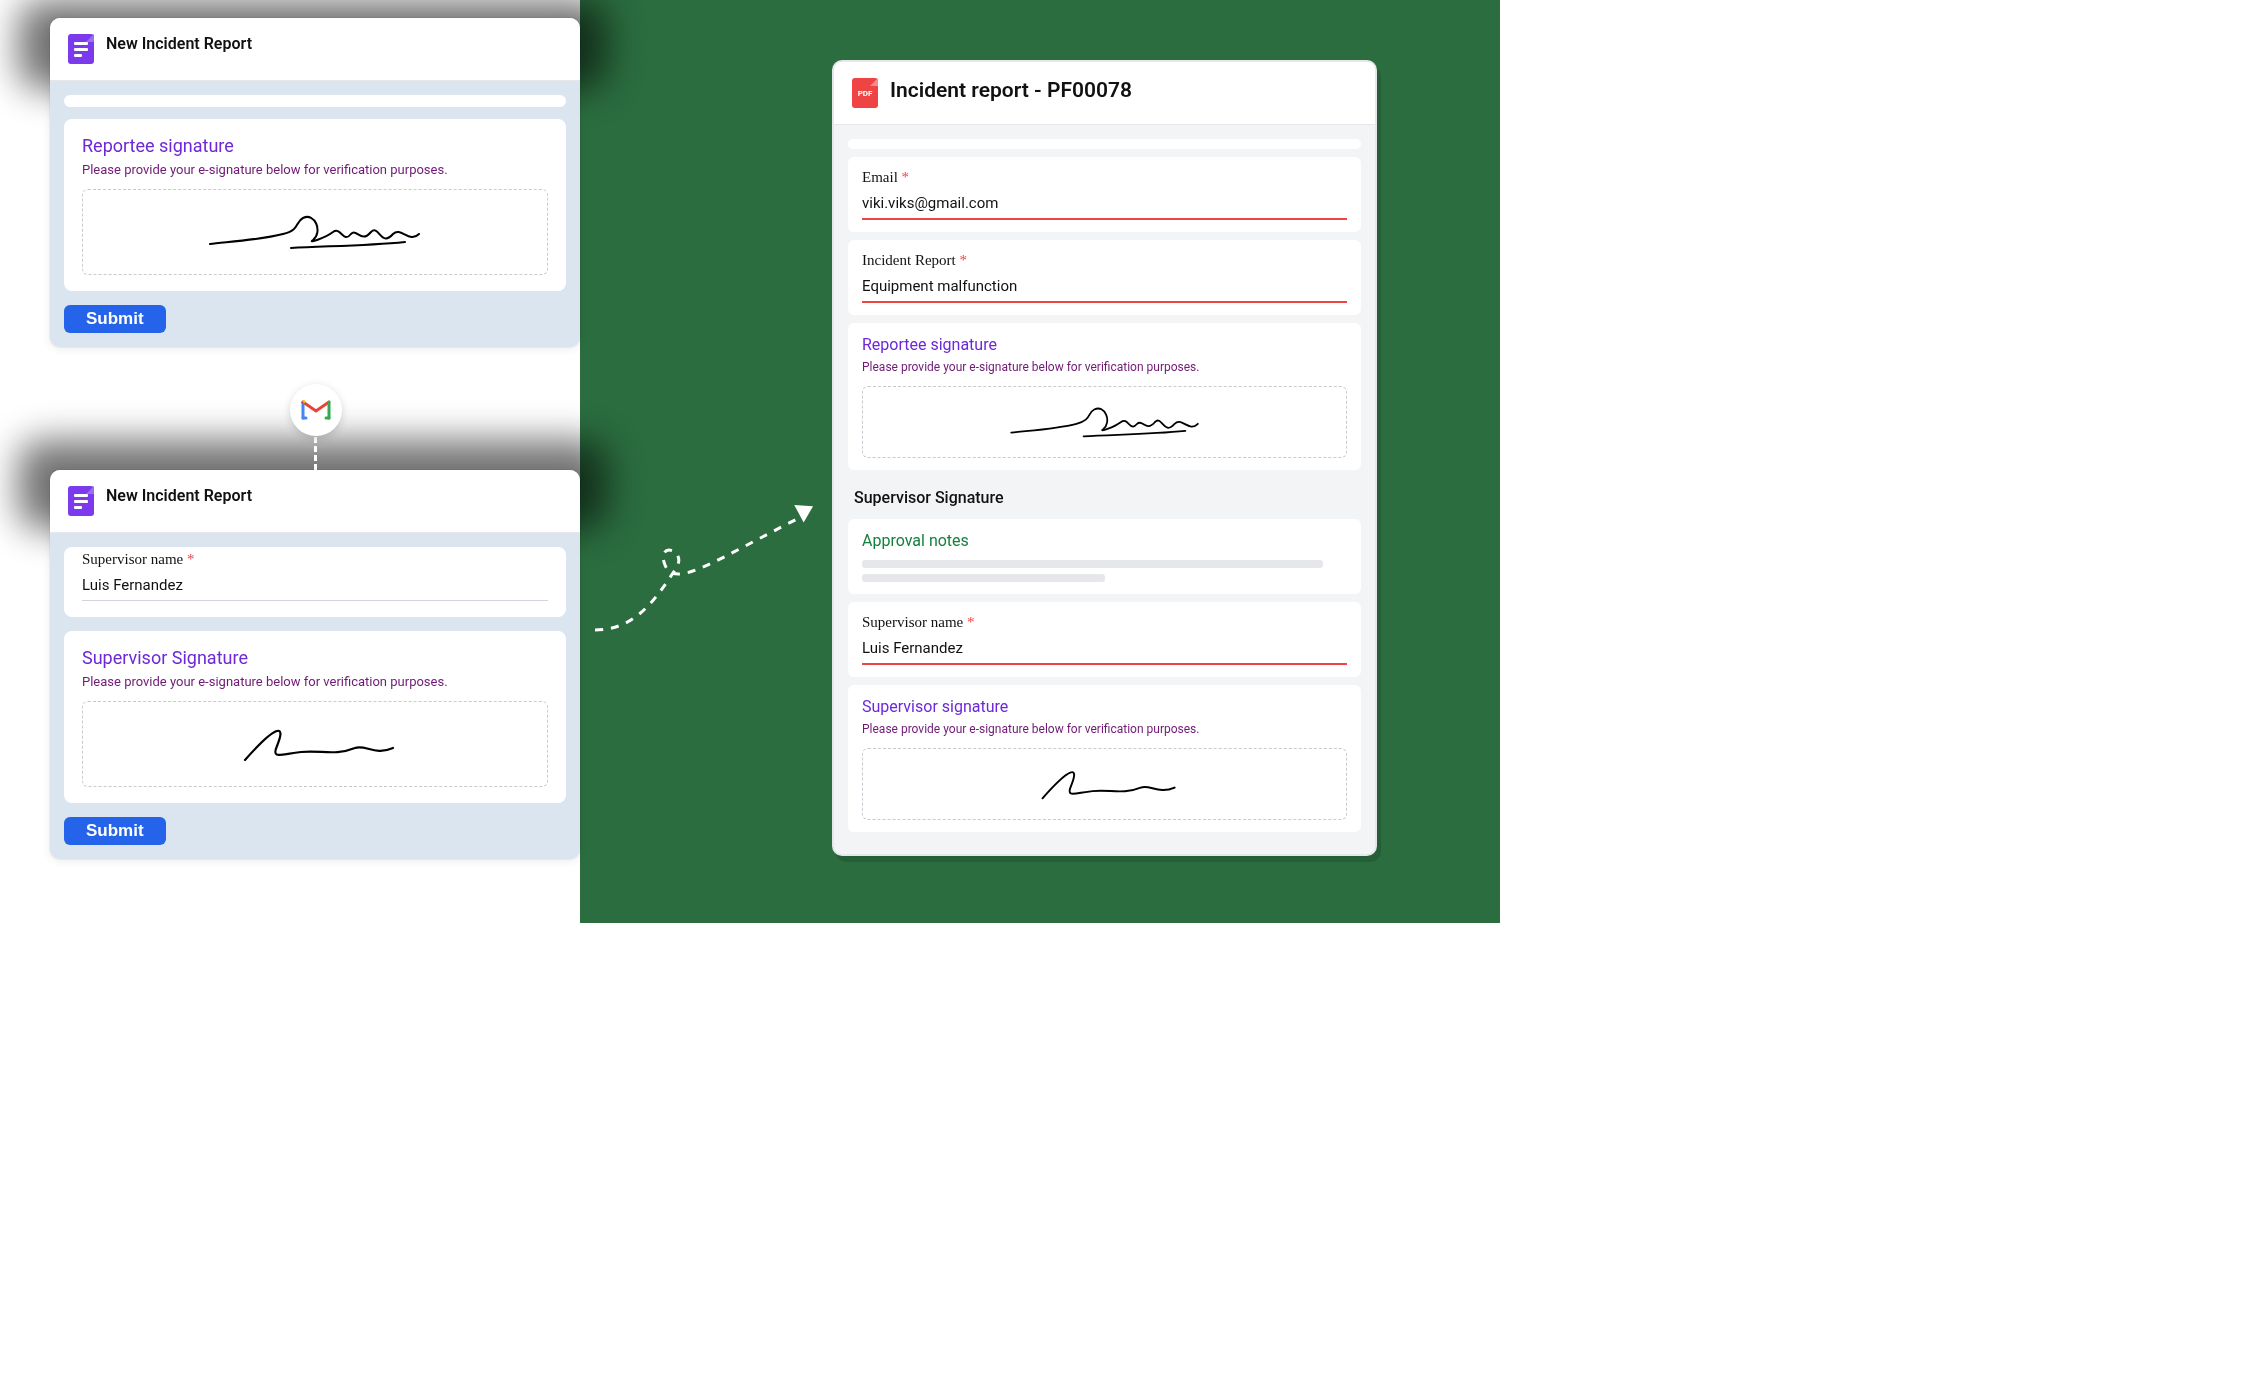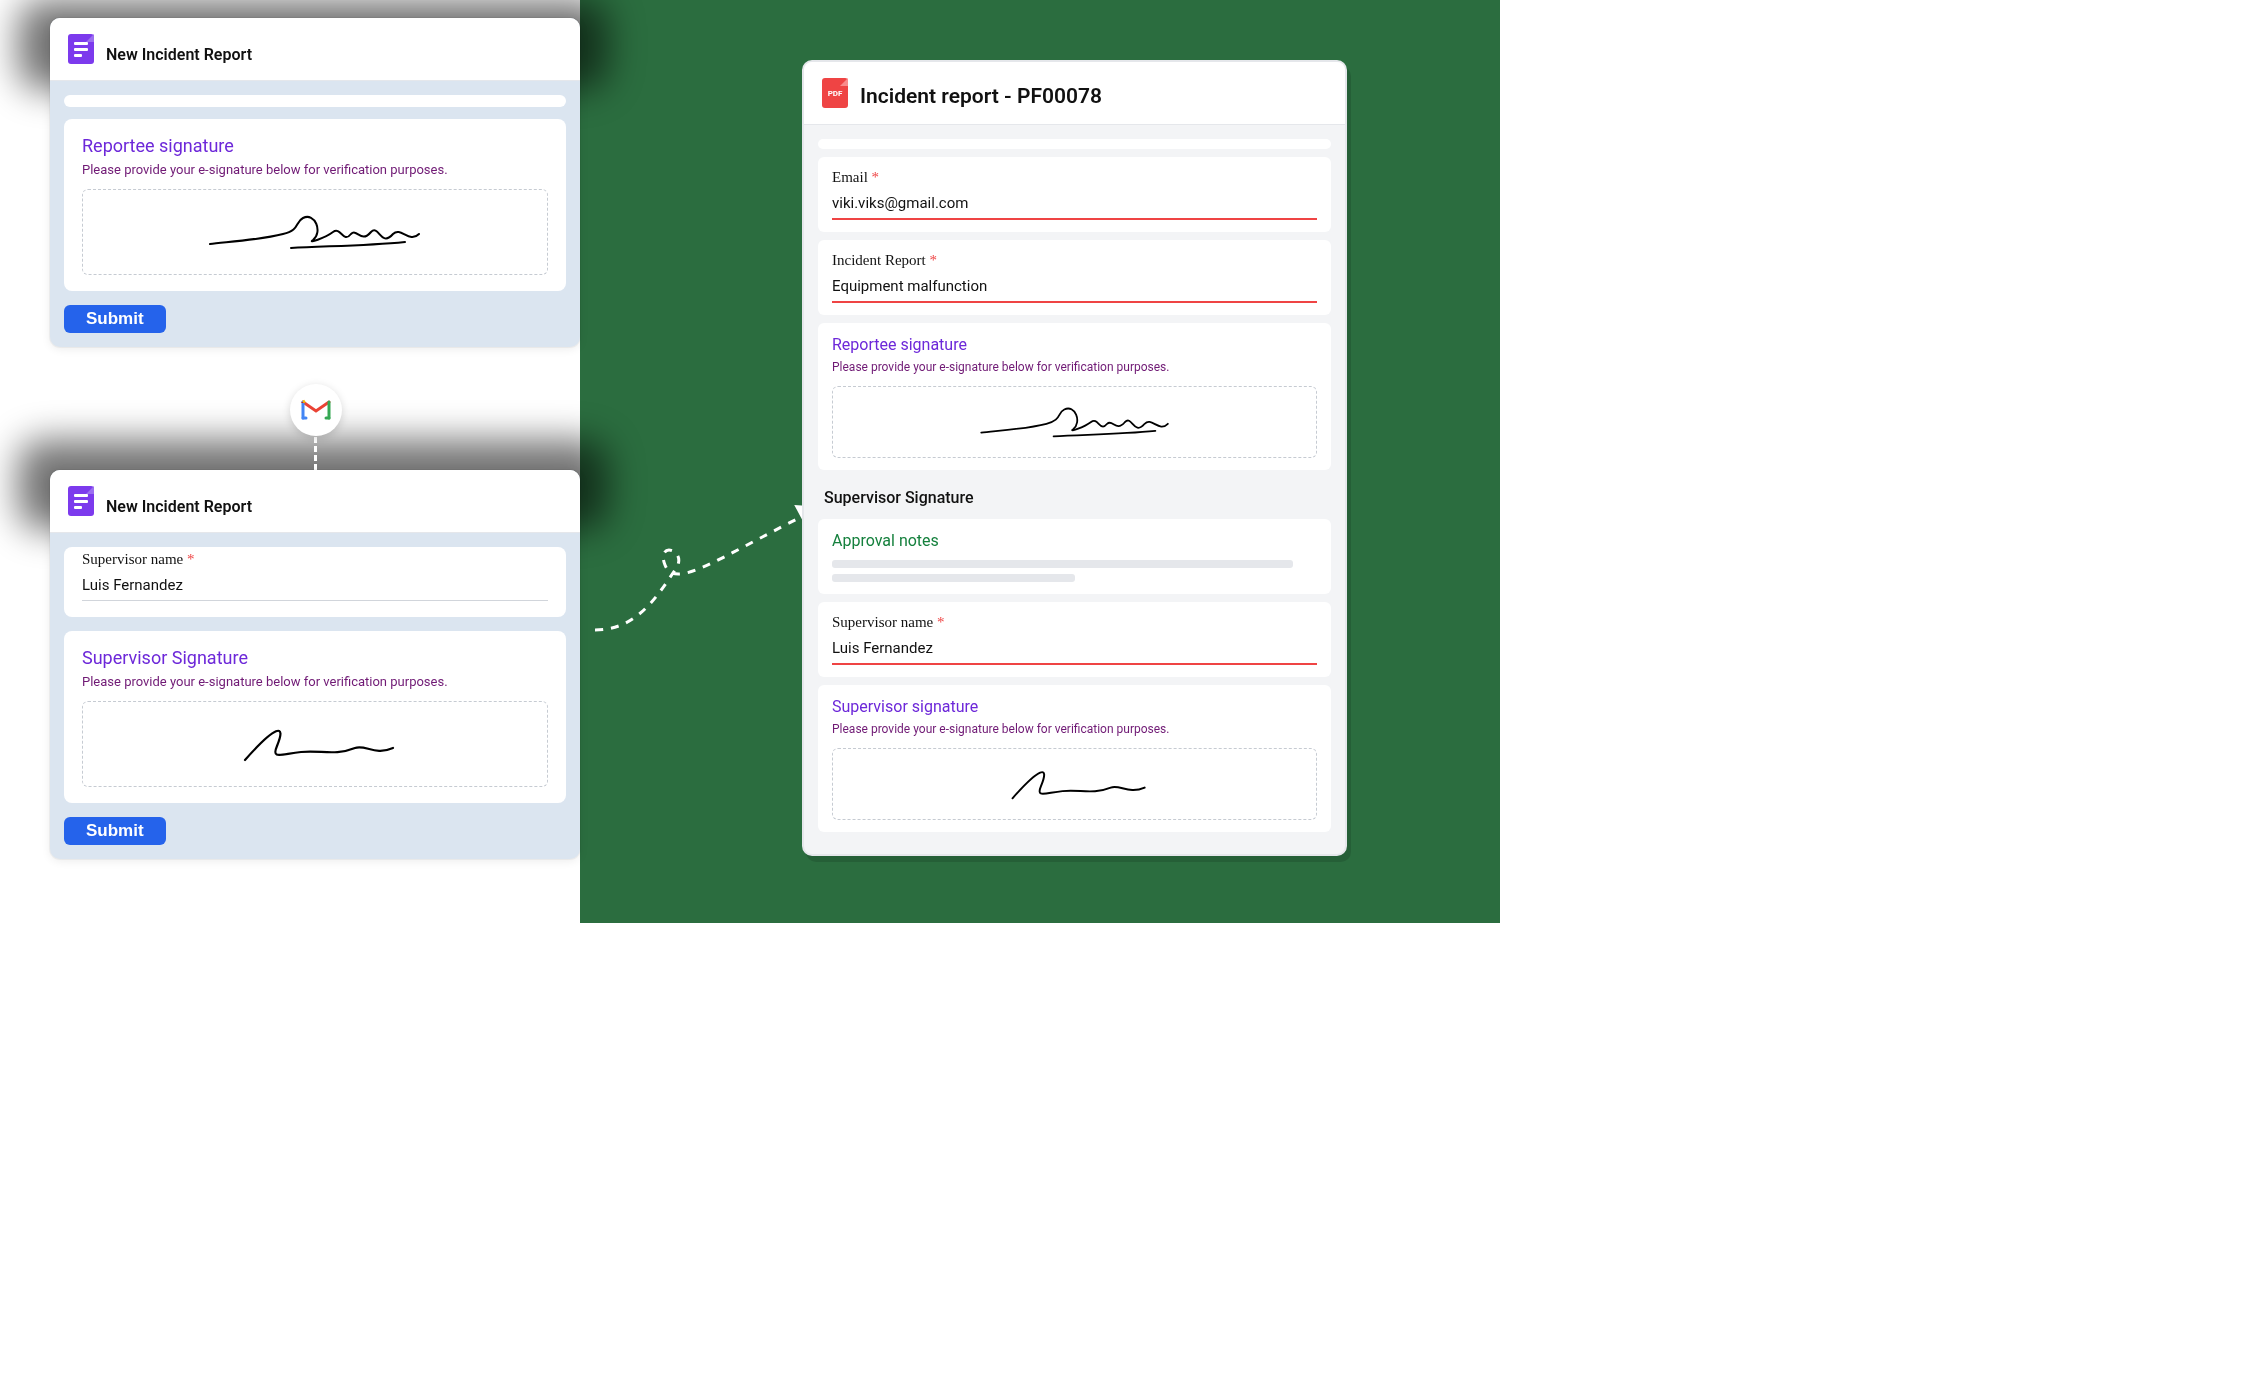--- a/index.html
+++ b/index.html
@@ -13,21 +13,21 @@
 .card {
   background: #dbe5f0;
   border-radius: 10px;
   box-shadow: 0 2px 10px rgba(0,0,0,0.08), 0 0 0 1px rgba(0,0,0,0.04);
   overflow: hidden;
   position: absolute;
 }
 .card-header {
   background: #ffffff;
   display: flex;
-  align-items: flex-end;
+  align-items: flex-start;
   gap: 12px;
   padding: 16px 18px;
   border-bottom: 1px solid #e5e7eb;
 }
 .card-header-title {
   font-weight: 600;
   font-size: 16px;
   color: #111;
 }
 .card-body { padding: 14px; }
@@ -169,21 +169,21 @@
   position: absolute;
   left: 580px;
   top: 0;
   width: 920px;
   height: 923px;
   background: #2b6d3f;
 }
 
 
 .pdf-card {
-  left: 802px; top: 60px; width: 545px;
+  left: 832px; top: 60px; width: 545px;
   background: #f3f4f6;
   border: 2px solid #e5e7eb;
   border-radius: 10px;
   box-shadow: 4px 6px 0 rgba(0,0,0,0.12);
   overflow: hidden;
   position: absolute;
 }
 .pdf-body { padding: 6px 6px 14px 6px; }
 .pdf-section {
   background: #fff;

